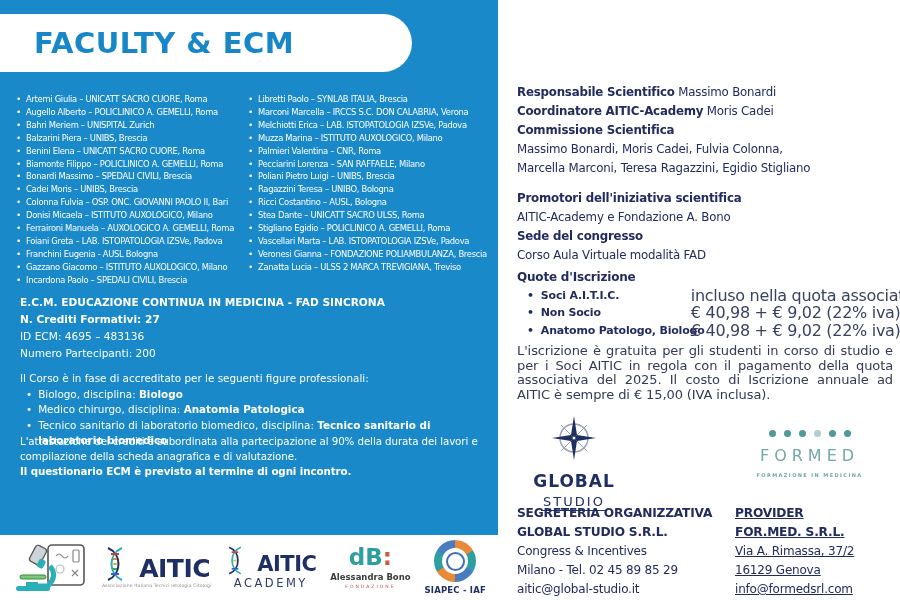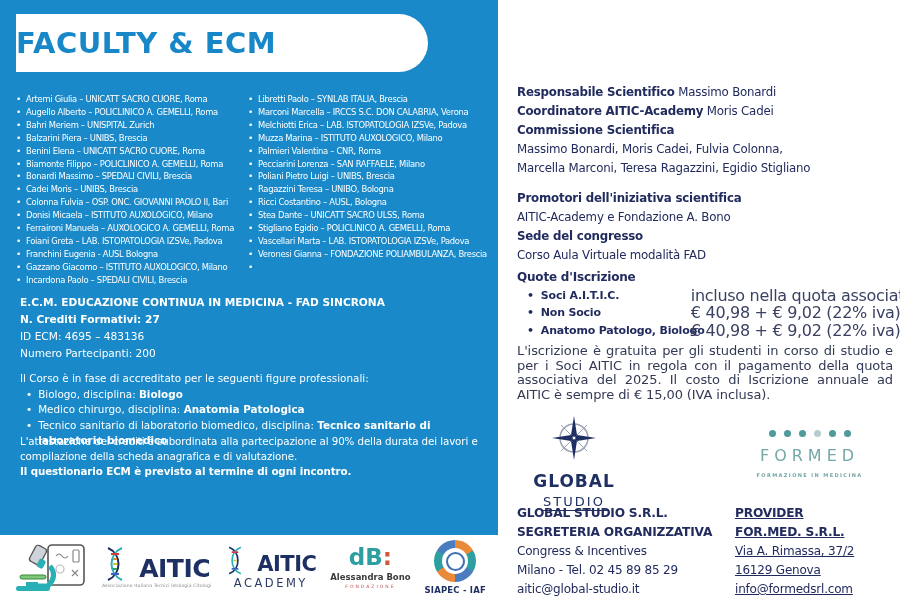--- a/index.html
+++ b/index.html
@@ -3,21 +3,21 @@
 <meta charset="utf-8">
 <style>
   * { margin:0; padding:0; box-sizing:border-box; }
   html,body { width:900px; height:600px; background:#fff; overflow:hidden;
     font-family:"DejaVu Sans","Liberation Sans",sans-serif; }
   .stage { position:relative; width:900px; height:600px; background:#fff; }
 
   .blue-panel { position:absolute; left:0; top:0; width:498px; height:535px; background:#1989ca; }
 
   .header-box { position:absolute; left:0; top:14px; width:412px; height:58px; background:#fff;
-    border-radius:0 29px 29px 0; display:flex; align-items:center; z-index:2;margin-left:16px; }
+    border-radius:0 29px 29px 0; display:flex; align-items:center; padding-left:34px; z-index:2; }
   .header-title { color:#1787c8; font-size:29px; font-weight:700; letter-spacing:.5px; }
 
   .fac-col { position:absolute; top:93px; }
   .fac-col1 { left:16px; width:230px; }
   .fac-col2 { left:248px; width:248px; }
   .fac-list { list-style:none; }
   .fac-list li { color:#fff; font-size:8.4px; letter-spacing:-.3px; line-height:12.9px;
     white-space:nowrap; display:flex; }
   .blt::before { content:"•"; margin-right:5px; }
   .fac-list .blt::before { font-size:9px; }
@@ -252,20 +252,21 @@
           <span>Vascellari Marta – LAB. ISTOPATOLOGIA IZSVe, Padova</span>
         </li>
 
         <li>
           <span class="blt"></span>
           <span>Veronesi Gianna – FONDAZIONE POLIAMBULANZA, Brescia</span>
         </li>
 
         <li>
           <span class="blt"></span>
+          <span>Zanatta Lucia – ULSS 2 MARCA TREVIGIANA, Treviso</span>
         </li>
       </ul>
   </div>
 
   <div class="ecm-block">
     <div class="ecm-bold">E.C.M. EDUCAZIONE CONTINUA IN MEDICINA - FAD SINCRONA</div>
     <div class="ecm-bold">N. Crediti Formativi: 27</div>
     <div>ID ECM: 4695 – 483136</div>
     <div>Numero Partecipanti: 200</div>
   </div>
@@ -360,22 +361,22 @@
         <span class="fm-dot"></span>
       <span class="fm-dot lt"></span>
         <span class="fm-dot"></span>
         <span class="fm-dot"></span>
     </div>
     <div class="fm-name">FORMED</div>
     <div class="fm-sub">FORMAZIONE IN MEDICINA</div>
   </div>
 
   <div class="contact-col contact-1">
+    <div class="lbl">SEGRETERIA ORGANIZZATIVA</div>
     <div class="lbl">GLOBAL STUDIO S.R.L.</div>
-    <div class="lbl">SEGRETERIA ORGANIZZATIVA</div>
     <div>Congress &amp; Incentives</div>
     <div>Milano - Tel. 02 45 89 85 29</div>
     <div>aitic@global-studio.it</div>
   </div>
 
   <div class="contact-col contact-2">
     <div class="lbl">PROVIDER</div>
     <div class="lbl">FOR.MED. S.R.L.</div>
     <div>Via A. Rimassa, 37/2</div>
     <div>16129 Genova</div>

